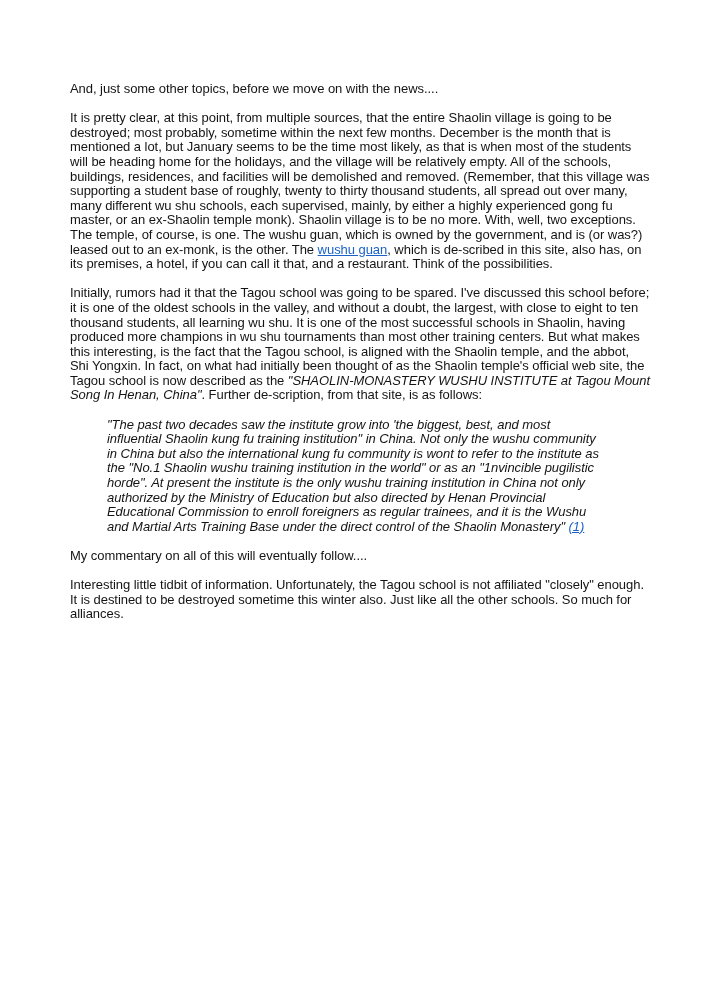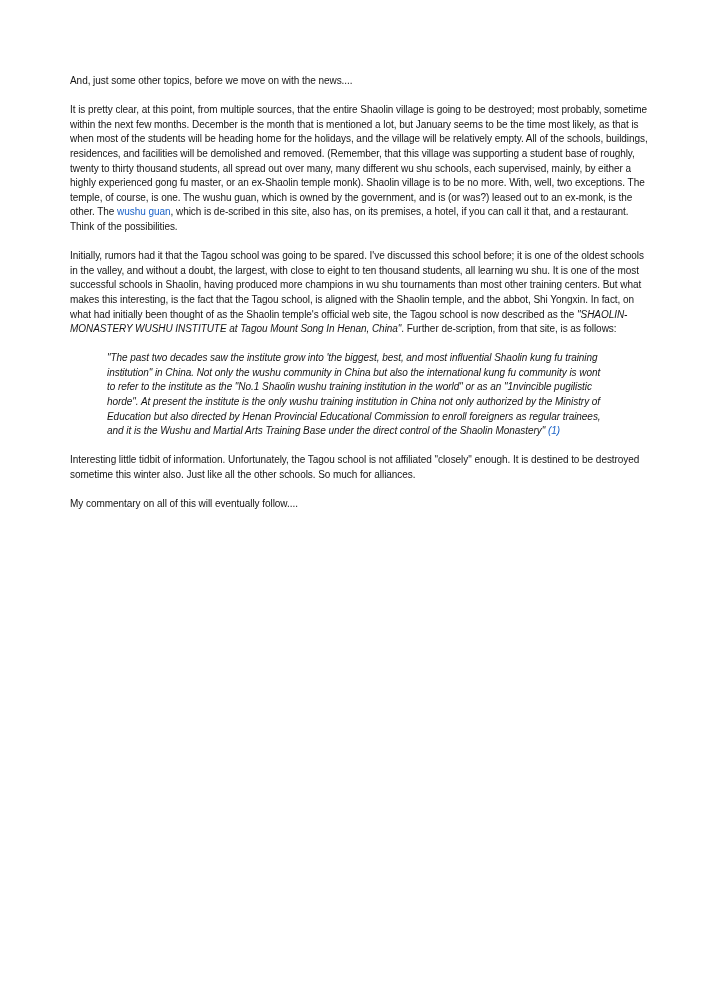--- a/index.html
+++ b/index.html
@@ -9,53 +9,54 @@
     }
     body {
       width: 706px;
       height: 1000px;
       position: relative;
       overflow: hidden;
     }
     .page {
       position: absolute;
       left: 70px;
-      top: 74px;
+      top: 82px;
       width: 580px;
       font-family: "Liberation Sans", sans-serif;
-      font-size: 10px;
+      font-size: 13px;
       line-height: 14.6px;
       color: #141414;
       letter-spacing: -0.05px;
     }
     .para {
       margin: 0 0 14.6px 0;
     }
     .quote {
       margin: 0 0 14.6px 37px;
       width: 500px;
       font-style: italic;
     }
     .link {
       color: #1a62c7;
+      text-decoration: underline;
       cursor: pointer;
     }
     .ital {
       font-style: italic;
     }
   </style>
 </head>
 <body>
 
 <div class="page">
   <p class="para">And, just some other topics, before we move on with the news....</p>
 
   <p class="para"><span>It is pretty clear, at this point, from multiple sources, that the entire Shaolin village is going to be destroyed; most probably, sometime within the next few months. December is the month that is mentioned a lot, but January seems to be the time most likely, as that is when most of the students will be heading home for the holidays, and the village will be relatively empty.  All of the schools, buildings, residences, and facilities will be demolished and removed. (Remember, that this village was supporting a student base of roughly, twenty to thirty thousand students, all spread out over many, many different wu shu schools, each supervised, mainly, by either a highly experienced gong fu master, or an ex-Shaolin temple monk). Shaolin village is to be no more. With, well, two exceptions. The temple, of course, is one. The wushu guan, which is owned by the government, and is (or was?) leased out to an ex-monk, is the other. The </span><a class="link">wushu guan</a><span>, which is de-scribed in this site, also has, on its premises, a hotel, if you can call it that, and a restaurant. Think of the possibilities.</span></p>
 
   <p class="para"><span>Initially, rumors had it that the Tagou school was going to be spared. I've discussed this school before; it is one of the oldest schools in the valley, and without a doubt, the largest, with close to eight to ten thousand students, all learning wu shu. It is one of the most successful schools in Shaolin, having produced more champions in wu shu tournaments than most other training centers. But what makes this interesting, is the fact that the Tagou school, is aligned with the Shaolin temple, and the abbot, Shi Yongxin. In fact, on what had initially been thought of as the Shaolin temple's official web site, the Tagou school is now described as the  </span><span class="ital">"SHAOLIN-MONASTERY WUSHU INSTITUTE at Tagou Mount Song In Henan, China"</span><span>. Further de-scription, from that site, is as follows:</span></p>
 
   <p class="quote"><span>"The past two decades saw the institute grow into 'the biggest, best, and most influential Shaolin kung fu training institution" in China. Not only the wushu community in China but also the international kung fu community is wont to refer to the institute as the "No.1 Shaolin wushu training institution in the world" or as an "1nvincible pugilistic horde". At present the institute is the only wushu training institution in China not only authorized by the Ministry of Education but also directed by Henan Provincial Educational Commission to enroll foreigners as regular trainees, and it is the Wushu and Martial Arts Training Base under the direct control of the Shaolin Monastery" </span><a class="link">(1)</a></p>
 
 
+  <p class="para">My commentary on all of this will eventually follow....</p>
+
   <p class="para">Interesting little tidbit of information. Unfortunately, the Tagou school is not affiliated "closely" enough. It is destined to be destroyed sometime this winter also. Just like all the other schools. So much for alliances.</p>
-
-  <p class="para">My commentary on all of this will eventually follow....</p>
 </div>
 
 </body></html>

